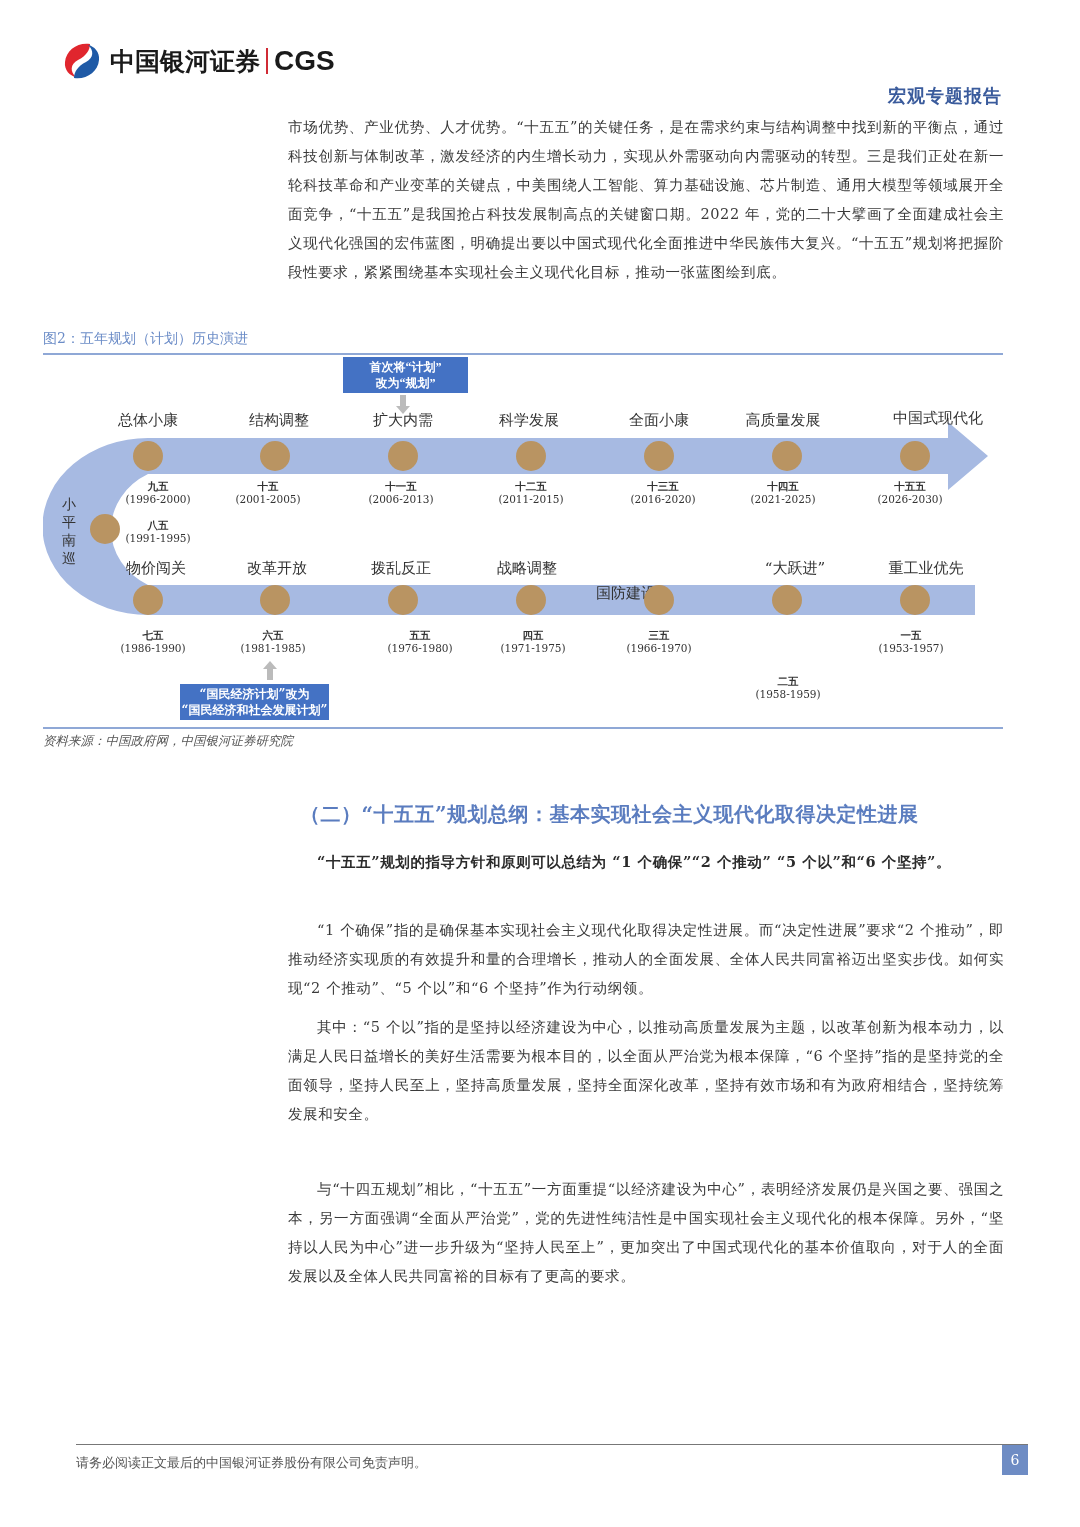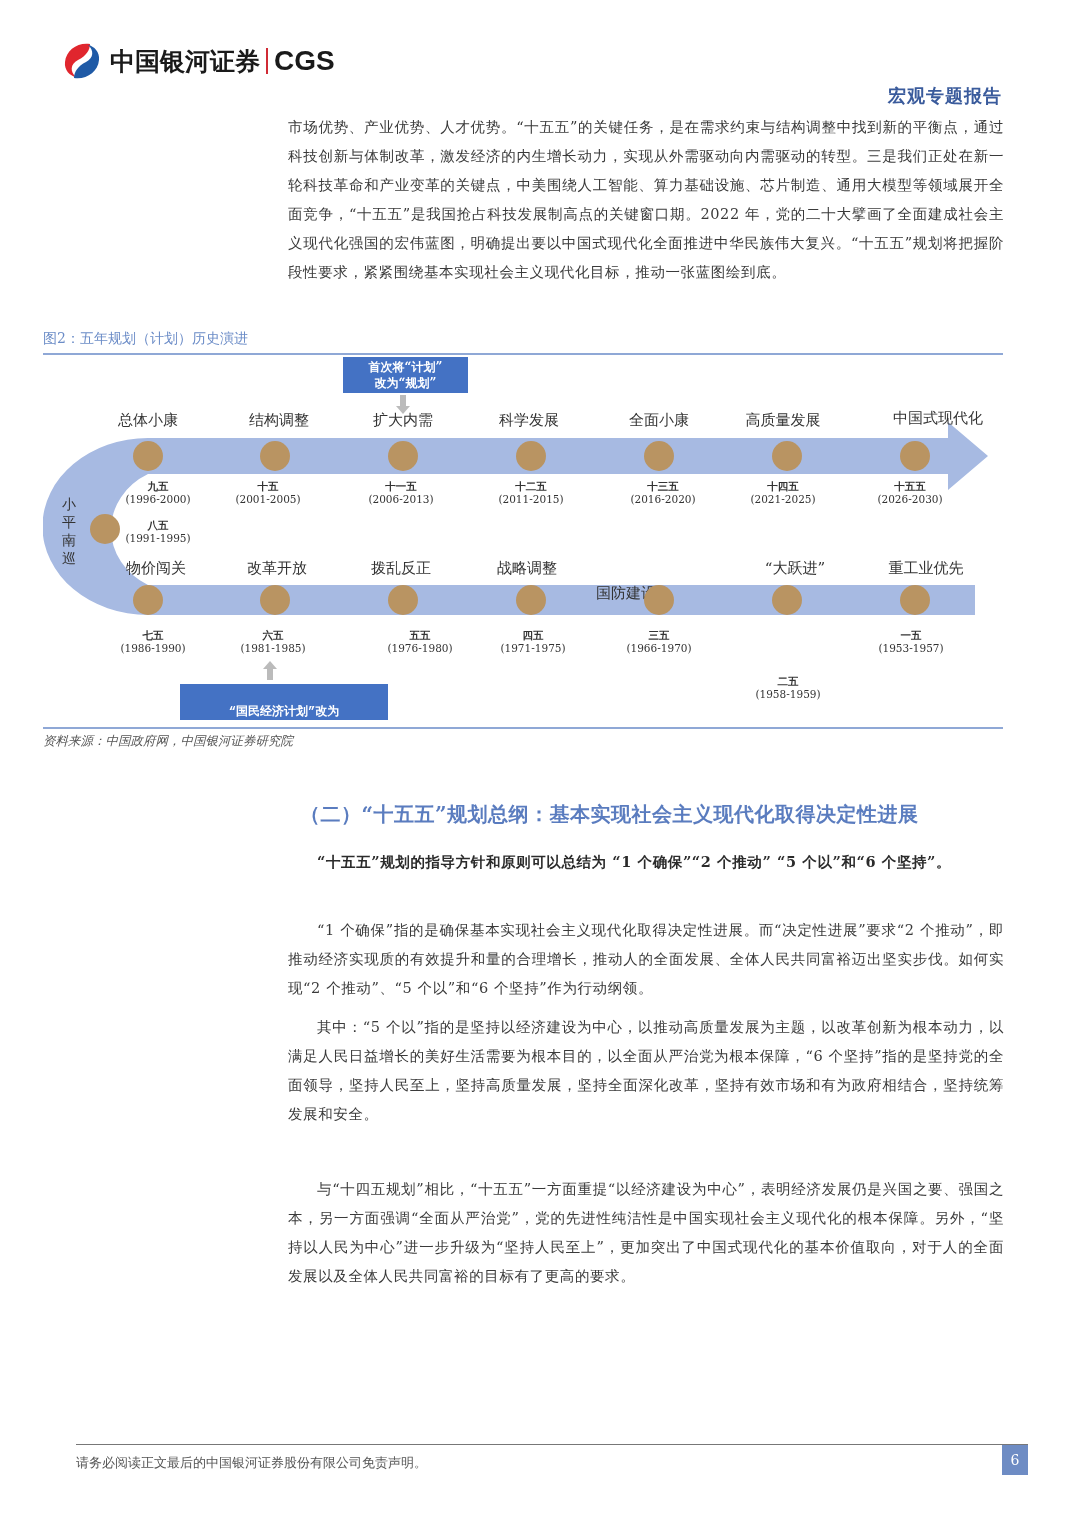--- a/index.html
+++ b/index.html
@@ -57,21 +57,21 @@
 
 <div class="fig-title">图2：五年规划（计划）历史演进</div>
 <div class="fig-rule"></div>
 
 <div class="diagram">
 
   <svg style="position:absolute;left:0;top:0;" width="960" height="372">
     <path d="M105 83 L905 83 L905 67 L945 101 L905 135 L905 119 L105 119 A70 63 0 0 0 105 230 L932 230 L932 260 L105 260 A105 88 0 0 1 105 83 Z" fill="#a7bae2"></path>
   </svg>
 
-  <div class="note" style="left:300px;top:2px;width:125px;height:36px;padding-top:2px;">
+  <div class="note" style="left:300px;top:2px;width:125px;height:36px;padding-top:2px;font-family:Liberation Serif, serif;">
     <div>首次将“计划”</div>
     <div>改为“规划”</div>
   </div>
   <svg style="position:absolute;left:352px;top:40px;" width="16" height="20">
     <path d="M5 0 H11 V11 H15 L8 19 L1 11 H5 Z" fill="#bbbbbb"></path>
   </svg>
 
   <div class="theme" style="left:105px;top:56px;">总体小康</div>
   <div class="theme" style="left:236px;top:56px;">结构调整</div>
   <div class="theme" style="left:360px;top:56px;">扩大内需</div>
@@ -120,21 +120,21 @@
   <div class="plan" style="left:230px;top:274px;"><b>六五</b><span>(1981-1985)</span></div>
   <div class="plan" style="left:357px;top:274px;margin-left:20px;"><b>五五</b><span>(1976-1980)</span></div>
   <div class="plan" style="left:490px;top:274px;"><b>四五</b><span>(1971-1975)</span></div>
   <div class="plan" style="left:616px;top:274px;"><b>三五</b><span>(1966-1970)</span></div>
   <div class="plan" style="left:745px;top:290px;margin-top:30px;"><b>二五</b><span>(1958-1959)</span></div>
   <div class="plan" style="left:868px;top:274px;"><b>一五</b><span>(1953-1957)</span></div>
 
   <svg style="position:absolute;left:219px;top:306px;" width="16" height="20">
     <path d="M8 0 L15 8 H11 V19 H5 V8 H1 Z" fill="#bbbbbb"></path>
   </svg>
-  <div class="note" style="left:137px;top:329px;width:208px;height:36px;padding-top:20px;font-family:Liberation Mono, monospace;">
+  <div class="note" style="left:137px;top:329px;width:149px;height:36px;padding-top:2px;">
     <div>“国民经济计划”改为</div>
     <div>“国民经济和社会发展计划”</div>
   </div>
 </div>
 
 <div class="fig-bottom-rule"></div>
 <div class="fig-source">资料来源：中国政府网，中国银河证券研究院</div>
 
 <div class="section-heading">（二）“十五五”规划总纲：基本实现社会主义现代化取得决定性进展</div>
 <p class="body-text indent" style="top:847px;font-weight:bold;color:#2b2b2b;">“十五五”规划的指导方针和原则可以总结为 “1 个确保”“2 个推动” “5 个以”和“6 个坚持”。</p>

